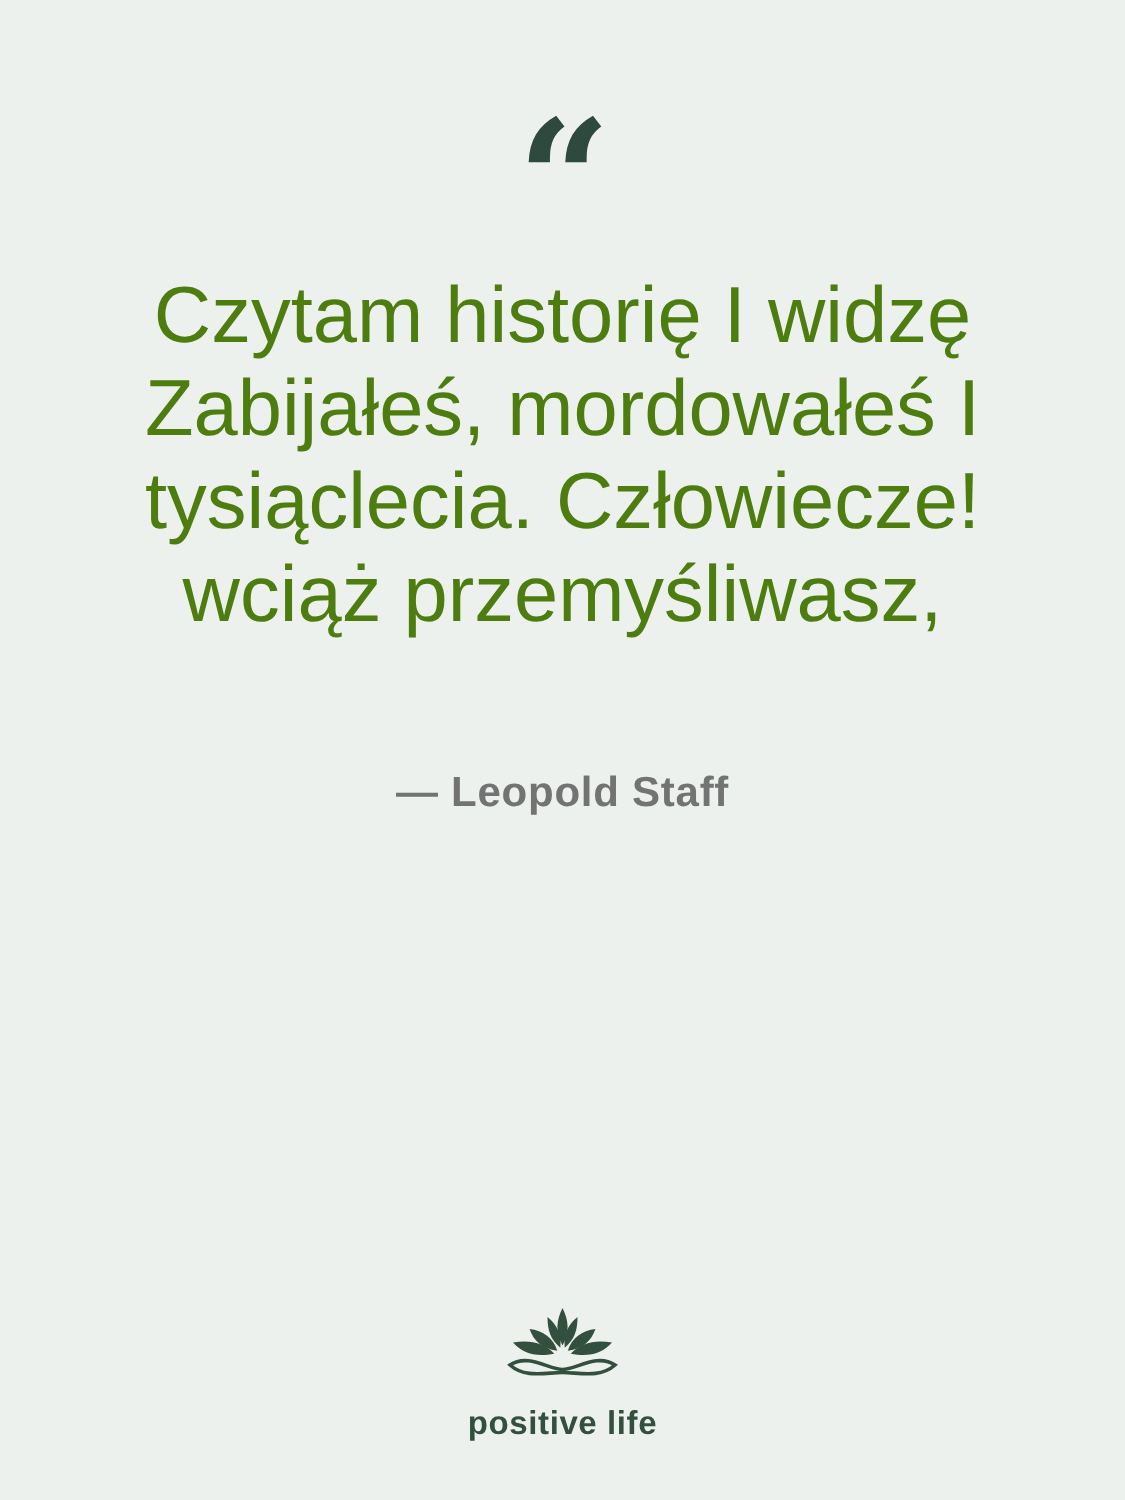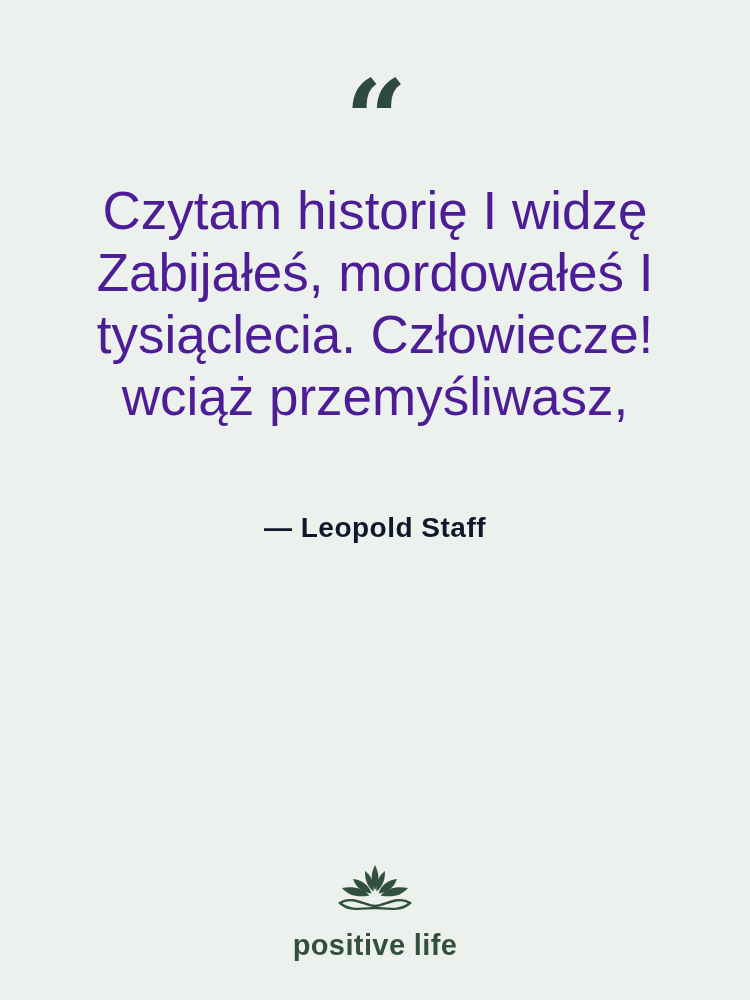--- a/index.html
+++ b/index.html
@@ -34,50 +34,50 @@
     height: 84px;
     user-select: none;
   }
   .quote-text {
     margin-top: 18px;
     width: 640px;
     text-align: center;
     font-family: "Liberation Sans", sans-serif;
     font-size: 53px;
     line-height: 1.17;
-    color: #4c1d95;
+    color: #4d7c0f;
     font-weight: 400;
     letter-spacing: 0px;
   }
   .attribution {
     margin-top: 84px;
     font-family: "Liberation Sans", sans-serif;
     font-size: 28px;
     font-weight: bold;
-    color: #0f172a;
+    color: #737373;
     letter-spacing: 0.5px;
   }
   .spacer {
     flex: 1 1 auto;
   }
   .brand {
     display: flex;
     flex-direction: column;
     align-items: center;
     margin-bottom: 38px;
   }
   .brand-logo {
     width: 86px;
     height: 62px;
     display: block;
   }
   .brand-name {
     margin-top: 8px;
     font-family: "Liberation Sans", sans-serif;
-    font-size: 29px;
+    font-size: 22px;
     font-weight: bold;
     color: #33503f;
     letter-spacing: 0.4px;
   }
 </style>
 </head>
 <body>
 
 <div class="card">
 

